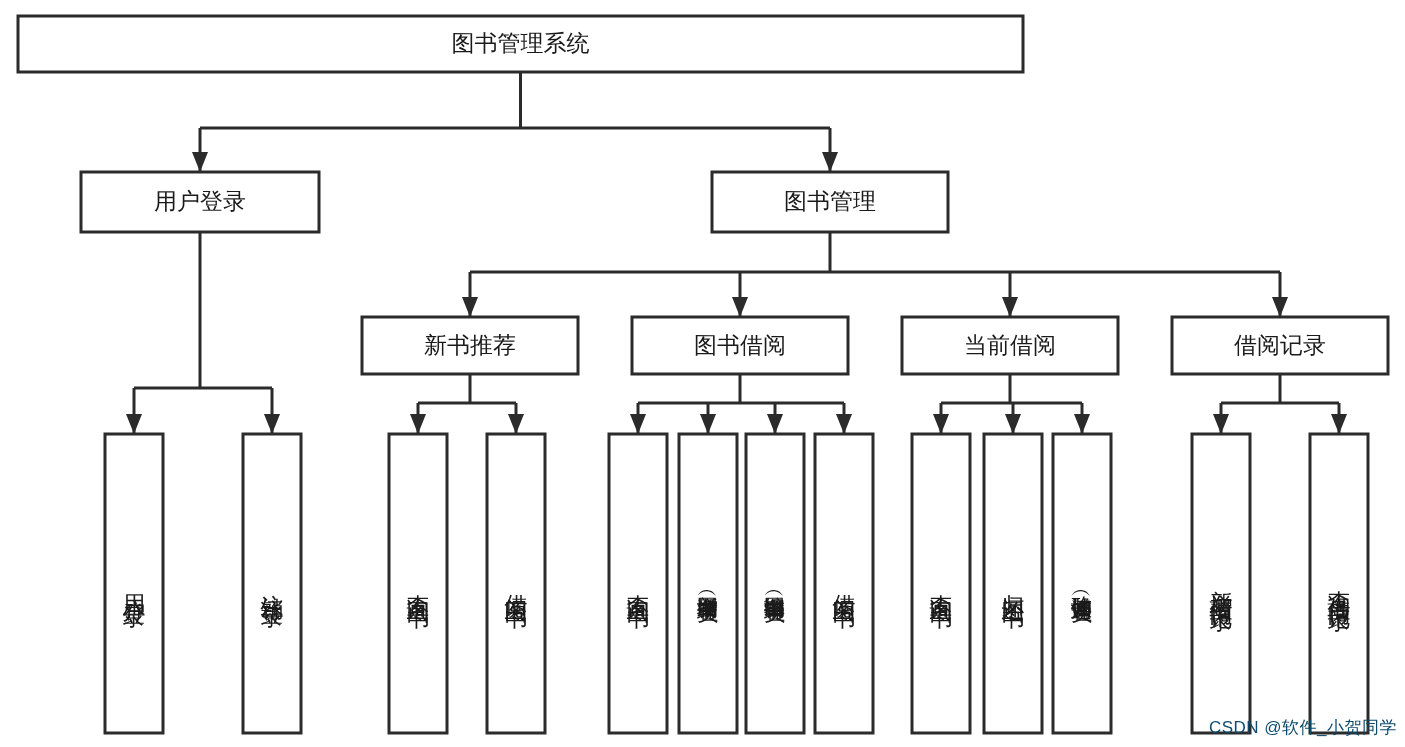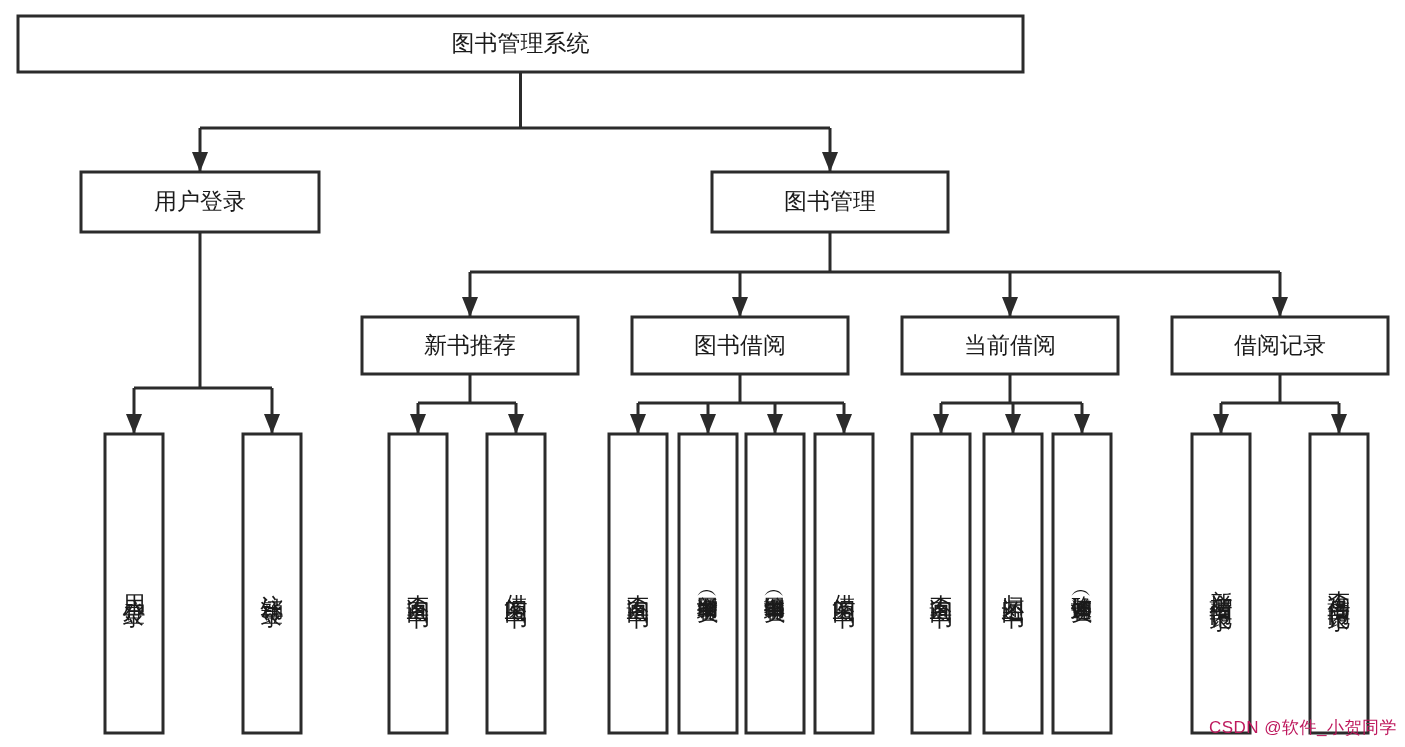--- a/index.html
+++ b/index.html
@@ -63,21 +63,21 @@
     justify-content: center;
     white-space: nowrap;
     pointer-events: none;
   }
   .watermark {
     position: absolute;
     right: 8px;
     bottom: 8px;
     font-family: "Liberation Sans", "DejaVu Sans", sans-serif;
     font-size: 17px;
-    color: #be185d;
+    color: #0c4a6e;
     white-space: nowrap;
     letter-spacing: 0.5px;
   }
 </style>
 </head>
 <body>
 
 <div id="diagram-root">
 
   <svg id="tree-svg" viewBox="0 0 1405 747">

